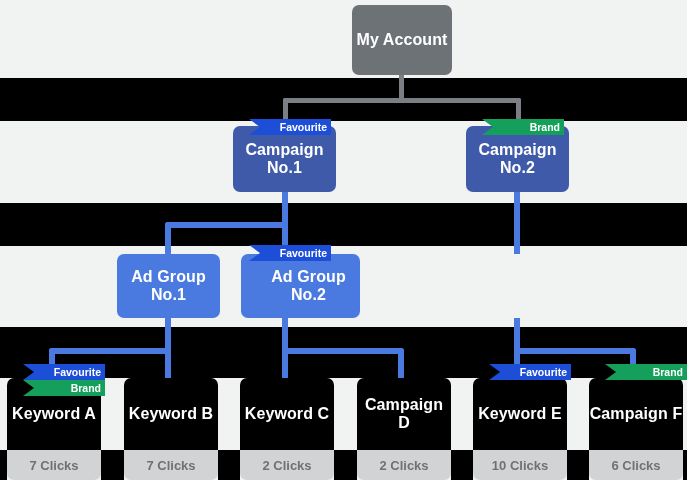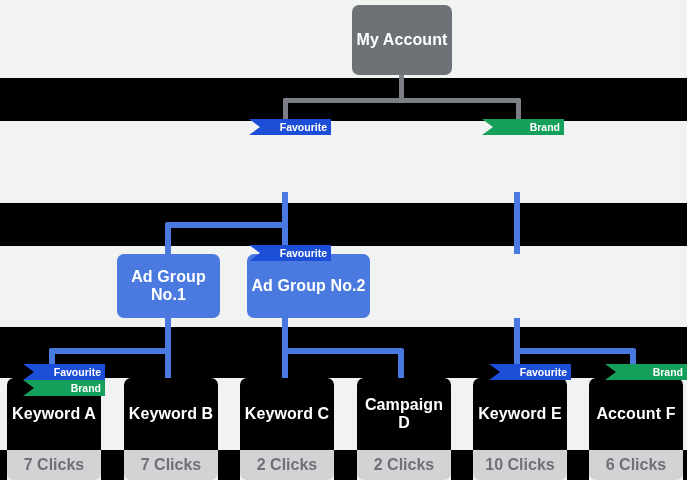--- a/index.html
+++ b/index.html
@@ -38,21 +38,21 @@
   .node.campaign{background:#3f5aa9;}
   .node.adgroup{background:#4a7ae0;}
   .node.keyword{background:#000000;border-radius:7px 7px 0 0;}
 
   .clicks{
     position:absolute;
     background:#d2d3d5;
     color:#6f7175;
     border-radius:0 0 7px 7px;
     display:flex;align-items:center;justify-content:center;
-    font-size:16px;font-weight:bold;
+    font-size:13px;font-weight:bold;
     z-index:5;
   }
 
   
   .ribbon{
     position:absolute;
     height:16px;
     display:flex;align-items:center;justify-content:flex-end;
     color:#ffffff;font-size:10.5px;font-weight:bold;
     padding-right:4px;
@@ -100,33 +100,39 @@
   <div class="conn blue" style="left:514px;top:348px;width:122px;height:6px;border-radius:3px;"></div>
   <div class="conn blue" style="left:630px;top:348px;width:6px;height:28px;border-radius:3px;"></div>
 
   <div class="node account" style="left:352px;top:5px;width:100px;height:70px;">
     <span class="label-text">My Account</span>
   </div>
 
   <div class="ribbon fav" style="left:249px;top:119px;width:82px;">
     <span class="label-text">Favourite</span>
   </div>
+  <div class="node campaign" style="left:233px;top:126px;width:103px;height:66px;">
+    <span class="label-text">Campaign No.1</span>
+  </div>
 
   <div class="ribbon brand" style="left:482px;top:119px;width:82px;">
     <span class="label-text">Brand</span>
+  </div>
+  <div class="node campaign" style="left:466px;top:126px;width:103px;height:66px;">
+    <span class="label-text">Campaign No.2</span>
   </div>
 
   <div class="node adgroup" style="left:117px;top:254px;width:103px;height:64px;">
     <span class="label-text">Ad Group No.1</span>
   </div>
 
   <div class="ribbon fav" style="left:249px;top:245px;width:82px;">
     <span class="label-text">Favourite</span>
   </div>
-  <div class="node adgroup" style="left:247px;top:254px;width:123px;height:64px;">
+  <div class="node adgroup" style="left:241px;top:254px;width:103px;height:64px;padding-left:16px;">
     <span class="label-text">Ad Group No.2</span>
   </div>
 
 
   <div class="ribbon fav" style="left:23px;top:364px;width:82px;">
     <span class="label-text">Favourite</span>
   </div>
   <div class="ribbon brand" style="left:23px;top:380px;width:82px;">
     <span class="label-text">Brand</span>
   </div>
@@ -165,21 +171,21 @@
     <span class="label-text">Keyword E</span>
   </div>
   <div class="clicks" style="left:473px;top:450px;width:94px;height:30px;">
     <span class="label-text">10 Clicks</span>
   </div>
 
   <div class="ribbon brand" style="left:605px;top:364px;width:82px;">
     <span class="label-text">Brand</span>
   </div>
   <div class="node keyword" style="left:589px;top:378px;width:94px;height:72px;">
-    <span class="label-text">Account F</span>
+    <span class="label-text">Campaign F</span>
   </div>
   <div class="clicks" style="left:589px;top:450px;width:94px;height:30px;">
     <span class="label-text">6 Clicks</span>
   </div>
 
   <div class="bottom-gap" style="left:0px;width:7px;"></div>
   <div class="bottom-gap" style="left:101px;width:23px;"></div>
   <div class="bottom-gap" style="left:218px;width:22px;"></div>
   <div class="bottom-gap" style="left:334px;width:23px;"></div>
   <div class="bottom-gap" style="left:451px;width:22px;"></div>

